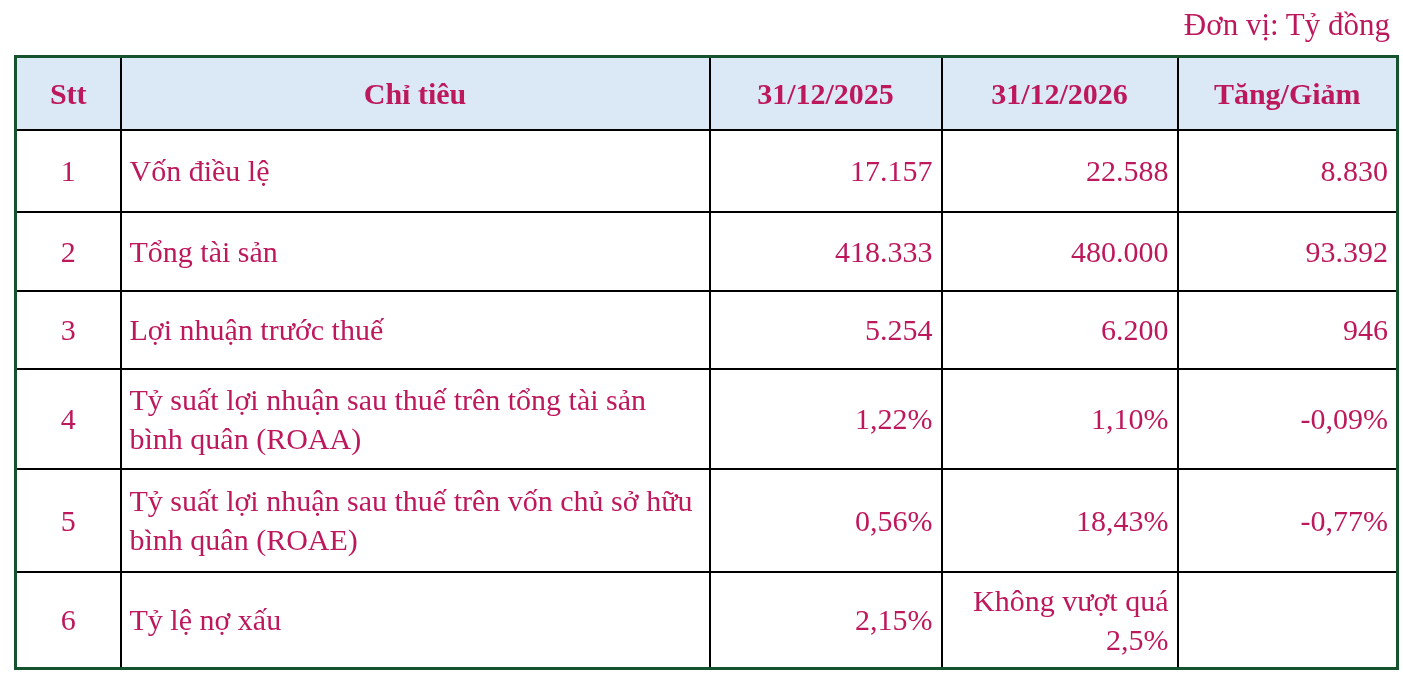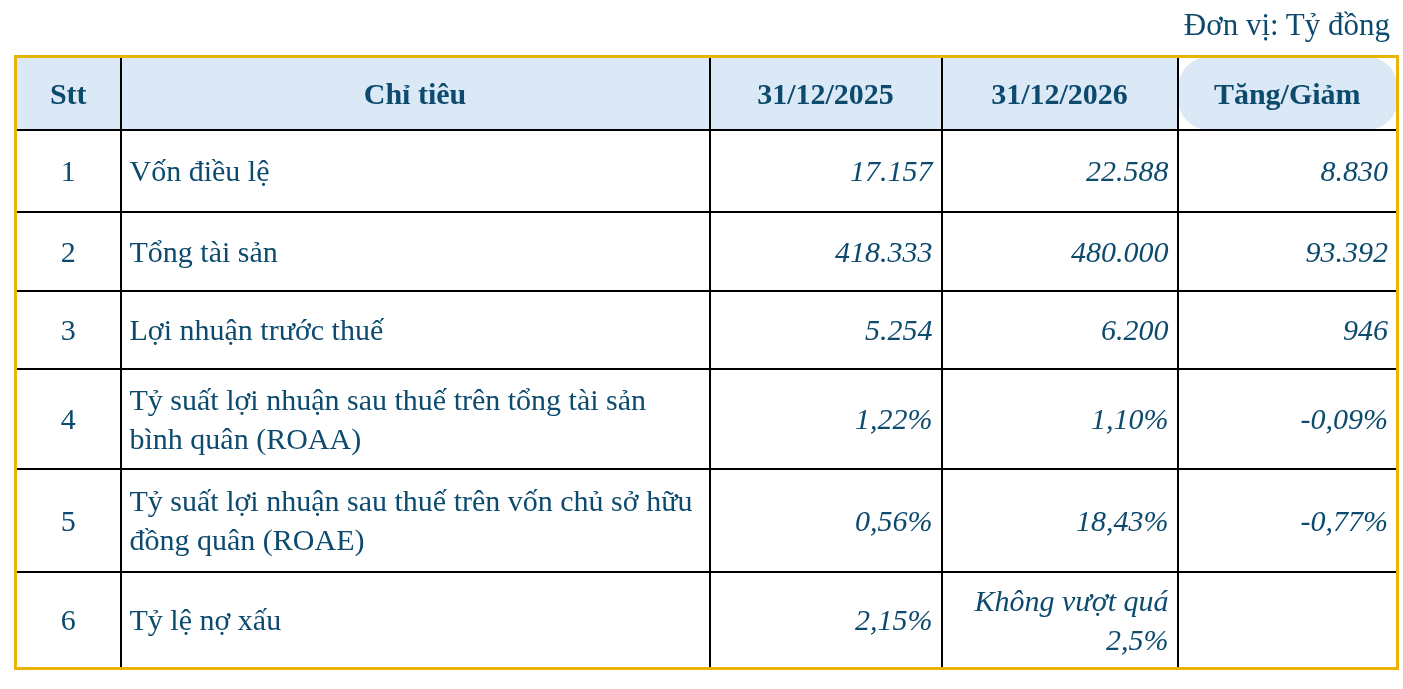--- a/index.html
+++ b/index.html
@@ -6,40 +6,40 @@
     margin: 0;
     padding: 0;
     background: #ffffff;
   }
   .page {
     position: relative;
     width: 1403px;
     height: 689px;
     background: #ffffff;
     font-family: "Liberation Serif", "DejaVu Serif", serif;
-    color: #0c4a6e;
+    color: #be185d;
     overflow: hidden;
     box-sizing: border-box;
   }
   .unit {
     position: absolute;
     top: 6px;
     right: 13px;
     font-size: 31px;
     line-height: 1.2;
     text-align: right;
   }
   table.tbl {
     position: absolute;
     left: 14px;
     top: 55px;
     width: 1382px;
     border-collapse: collapse;
     table-layout: fixed;
-    border: 3px solid #eab308;
+    border: 3px solid #14532d;
     font-size: 30px;
   }
   .tbl th, .tbl td {
     border: 2px solid #000000;
     vertical-align: middle;
     line-height: 1.3;
     padding: 4px 8px;
     overflow: hidden;
     box-sizing: border-box;
   }
@@ -50,21 +50,21 @@
     font-size: 30px;
   }
   .tbl tbody tr:nth-child(1) { height: 82px; }
   .tbl tbody tr:nth-child(2) { height: 79px; }
   .tbl tbody tr:nth-child(3) { height: 78px; }
   .tbl tbody tr:nth-child(4) { height: 100px; }
   .tbl tbody tr:nth-child(5) { height: 103px; }
   .tbl tbody tr:nth-child(6) { height: 97px; }
   .cell-c { text-align: center; }
   .cell-l { text-align: left; padding-left: 28px; padding-right: 12px; border-radius: 10px; }
-  .cell-r { text-align: right; padding-right: 20px; padding-left: 12px; font-style: italic; }
+  .cell-r { text-align: right; padding-right: 20px; padding-left: 12px; }
 </style>
 </head>
 <body>
 
 <div class="page">
 
   <div class="unit">Đơn vị: Tỷ đồng</div>
 
   <table class="tbl">
     <colgroup>
@@ -73,21 +73,21 @@
       <col style="width:232px">
       <col style="width:236px">
       <col style="width:220px">
     </colgroup>
     <thead>
       <tr class="header-row">
         <th class="cell-c" style="background: rgb(219, 232, 246);">Stt</th>
         <th class="cell-c" style="background: rgb(219, 232, 246);">Chỉ tiêu</th>
         <th class="cell-c" style="background: rgb(219, 232, 246);">31/12/2025</th>
         <th class="cell-c" style="background: rgb(219, 232, 246);">31/12/2026</th>
-        <th class="cell-c" style="background: rgb(219, 232, 246); border-radius: 31px;">Tăng/Giảm</th>
+        <th class="cell-c" style="background: rgb(219, 232, 246);">Tăng/Giảm</th>
       </tr>
     </thead>
     <tbody>
       <tr>
         <td class="cell-c">1</td>
         <td class="cell-l">Vốn điều lệ</td>
         <td class="cell-r">17.157</td>
         <td class="cell-r">22.588</td>
         <td class="cell-r">8.830</td>
       </tr>
@@ -107,21 +107,21 @@
       </tr>
       <tr>
         <td class="cell-c">4</td>
         <td class="cell-l">Tỷ suất lợi nhuận sau thuế trên tổng tài sản bình quân (ROAA)</td>
         <td class="cell-r">1,22%</td>
         <td class="cell-r">1,10%</td>
         <td class="cell-r">-0,09%</td>
       </tr>
       <tr>
         <td class="cell-c">5</td>
-        <td class="cell-l">Tỷ suất lợi nhuận sau thuế trên vốn chủ sở hữu đồng quân (ROAE)</td>
+        <td class="cell-l">Tỷ suất lợi nhuận sau thuế trên vốn chủ sở hữu bình quân (ROAE)</td>
         <td class="cell-r">0,56%</td>
         <td class="cell-r">18,43%</td>
         <td class="cell-r">-0,77%</td>
       </tr>
       <tr>
         <td class="cell-c">6</td>
         <td class="cell-l">Tỷ lệ nợ xấu</td>
         <td class="cell-r">2,15%</td>
         <td class="cell-r">Không vượt quá 2,5%</td>
         <td class="cell-r"></td>

